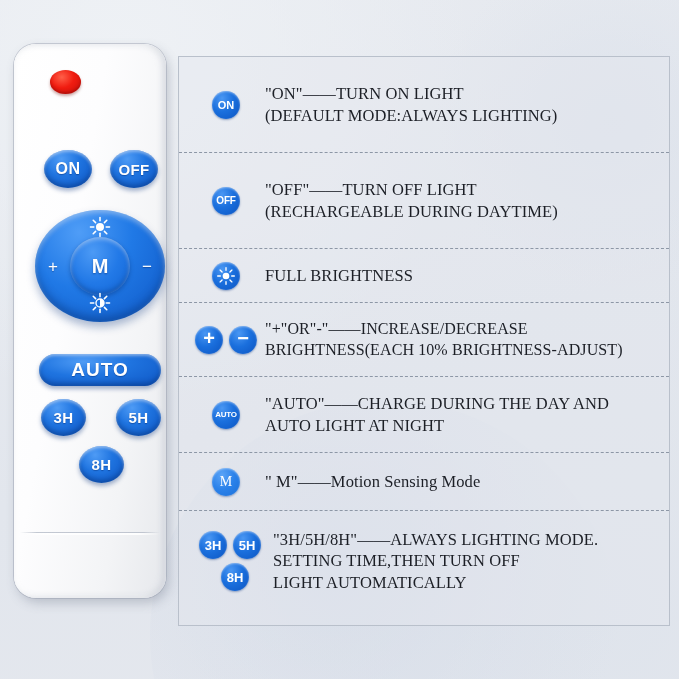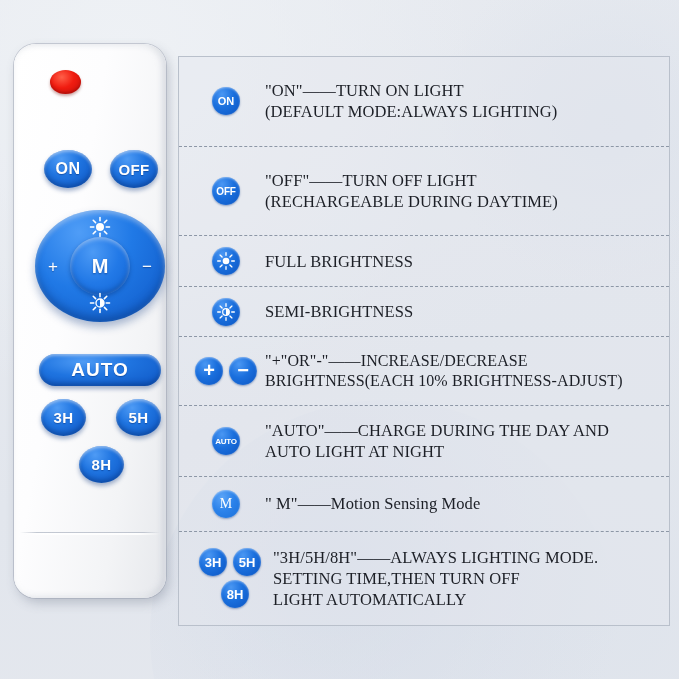--- a/index.html
+++ b/index.html
@@ -300,41 +300,20 @@
               <line x1="4.9" y1="4.9" x2="7.3" y2="7.3"></line>
               <line x1="16.7" y1="16.7" x2="19.1" y2="19.1"></line>
               <line x1="4.9" y1="19.1" x2="7.3" y2="16.7"></line>
               <line x1="16.7" y1="7.3" x2="19.1" y2="4.9"></line>
             </g>
           </svg>
         </div>
       </div>
       <div class="row-text">FULL BRIGHTNESS</div>
     </div>
-    <div class="row" style="height: 54px;">
-      <div class="row-icons">
-        <div class="chip  sunchip">
-          <svg viewBox="0 0 24 24" width="20" height="20">
-            <path d="M12 8 A4 4 0 0 1 12 16 Z" fill="#fff"></path>
-            <circle cx="12" cy="12" r="4" fill="none" stroke="#fff" stroke-width="1.4"></circle>
-            <g stroke="#fff" stroke-width="1.6" stroke-linecap="round">
-              <line x1="12" y1="2" x2="12" y2="5.2"></line>
-              <line x1="12" y1="18.8" x2="12" y2="22"></line>
-              <line x1="2" y1="12" x2="5.2" y2="12"></line>
-              <line x1="18.8" y1="12" x2="22" y2="12"></line>
-              <line x1="4.9" y1="4.9" x2="7.3" y2="7.3"></line>
-              <line x1="16.7" y1="16.7" x2="19.1" y2="19.1"></line>
-              <line x1="4.9" y1="19.1" x2="7.3" y2="16.7"></line>
-              <line x1="16.7" y1="7.3" x2="19.1" y2="4.9"></line>
-            </g>
-          </svg>
-        </div>
-      </div>
-      <div class="row-text">SEMI-BRIGHTNESS</div>
-    </div>
     <div class="row" style="height: 74px;">
       <div class="row-icons">
         <div class="chip op">+</div>
         <div class="chip op">−</div>
       </div>
       <div class="row-text small">"+"OR"-"——INCREASE/DECREASE
 BRIGHTNESS(EACH 10% BRIGHTNESS-ADJUST)</div>
     </div>
     <div class="row" style="height: 76px;">
       <div class="row-icons">

